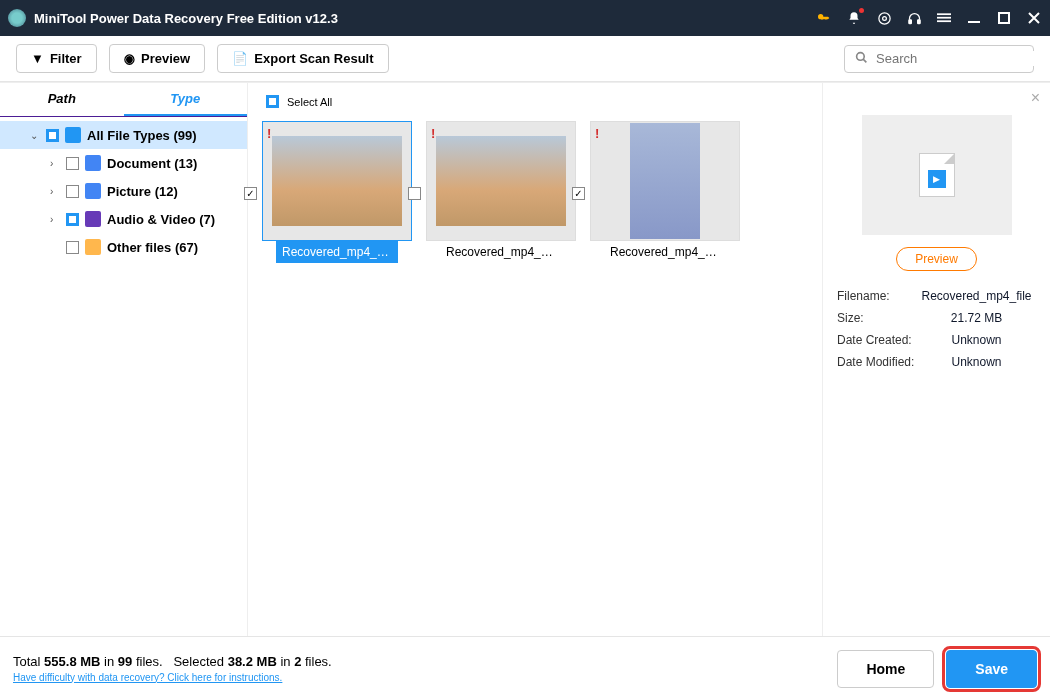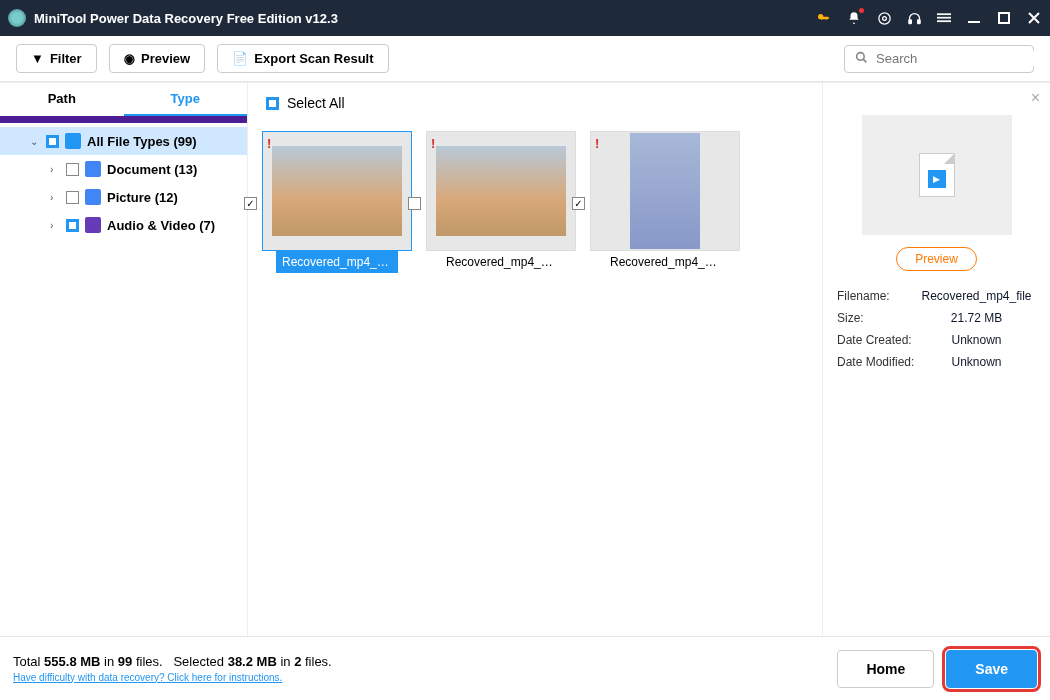--- a/index.html
+++ b/index.html
@@ -19,21 +19,21 @@
 .tb-btn { border: 1px solid #ccc; background: #fff; border-radius: 4px; padding: 6px 14px; font-size: 13px; font-weight: 600; display: flex; align-items: center; gap: 6px; cursor: pointer; }
 .toolbar .spacer { flex: 1; }
 .search-box { border: 1px solid #ccc; border-radius: 4px; padding: 5px 10px; width: 190px; display: flex; align-items: center; gap: 8px; color: #888; font-size: 13px; }
 .search-box input { border: none; outline: none; flex: 1; font-size: 13px; }
 
 
 .main { flex: 1; display: flex; border-top: 1px solid #eee; min-height: 0; }
 
 
 .sidebar { width: 248px; border-right: 1px solid #eee; display: flex; flex-direction: column; }
-.tabs { display: flex; border-bottom: 7px solid #4c1d95; }
+.tabs { display: flex; border-bottom: 1px solid #4c1d95; font-style: italic; }
 .tab { flex: 1; text-align: center; padding: 8px 0; font-size: 13px; font-weight: 600; cursor: pointer; }
 .tab.active { color: #2196f3; border-bottom: 2px solid #2196f3; }
 .tree { padding: 4px 0; font-size: 13px; }
 .tree-item { display: flex; align-items: center; padding: 6px 8px; gap: 6px; cursor: pointer; }
 .tree-item.l0 { padding-left: 30px; }
 .tree-item.l1 { padding-left: 50px; }
 .tree-item.selected { background: #d0e8ff; }
 .chev { width: 10px; font-size: 10px; color: #555; }
 .cb { width: 13px; height: 13px; border: 1px solid #888; display: inline-flex; align-items: center; justify-content: center; font-size: 9px; }
 .cb.partial { background: #2196f3; border-color: #2196f3; }
@@ -42,21 +42,21 @@
 .ic-monitor { background: #2196f3; }
 .ic-doc { background: #4285f4; }
 .ic-pic { background: #4285f4; }
 .ic-av { background: #673ab7; }
 .ic-other { background: #ffb74d; }
 .tree-item .label { font-weight: 600; }
 .tree-item.selected .label { color: #000; }
 
 
 .content { flex: 1; display: flex; flex-direction: column; padding: 10px 14px; }
-.selectall-row { display: flex; align-items: center; gap: 8px; font-size: 14px; padding: 2px 4px 20px; }
+.selectall-row { display: flex; align-items: center; gap: 8px; font-size: 11px; padding: 2px 4px 13px; }
 .grid { display: flex; gap: 14px; align-items: flex-start; }
 .card { width: 150px; display: flex; flex-direction: column; align-items: center; position: relative; }
 .card-cb { position: absolute; left: -18px; top: 66px; width: 13px; height: 13px; border: 1px solid #888; background: #fff; display: flex; align-items: center; justify-content: center; font-size: 10px; }
 .card-cb.checked::after { content: '✓'; }
 .thumb { width: 150px; height: 120px; background: #e7e7e7; border: 1px solid #ddd; position: relative; display: flex; align-items: center; justify-content: center; overflow: hidden; }
 .thumb.sel { border: 1px solid #2196f3; }
 .thumb .bang { position: absolute; top: 4px; left: 4px; color: #d32f2f; font-weight: bold; font-size: 13px; }
 .thumb-img { width: 130px; height: 90px; background: linear-gradient(180deg,#b8c8d8 0%,#d8a878 60%,#c09868 100%); position: relative; }
 .thumb-img.portrait { width: 70px; height: 116px; background: linear-gradient(180deg,#a8b8d8 0%,#8898c8 100%); }
 .fname { width: 122px; font-size: 12px; padding: 4px 6px; text-align: center; white-space: nowrap; overflow: hidden; text-overflow: ellipsis; }
@@ -187,20 +187,26 @@
         <span class="cb"></span>
         <span class="ficon ic-pic"></span>
         <span class="label">Picture (12)</span>
       </div>
       <div class="tree-item l1">
         <span class="chev">›</span>
         <span class="cb partial"></span>
         <span class="ficon ic-av"></span>
         <span class="label">Audio &amp; Video (7)</span>
       </div>
+      <div class="tree-item l1">
+        <span class="chev"></span>
+        <span class="cb"></span>
+        <span class="ficon ic-other"></span>
+        <span class="label">Other files (67)</span>
+      </div>
     </div>
   </div>
 
   <div class="content">
     <div class="selectall-row">
       <span class="cb partial"></span>
       <span>Select All</span>
     </div>
     <div class="grid">
       <div class="card">

